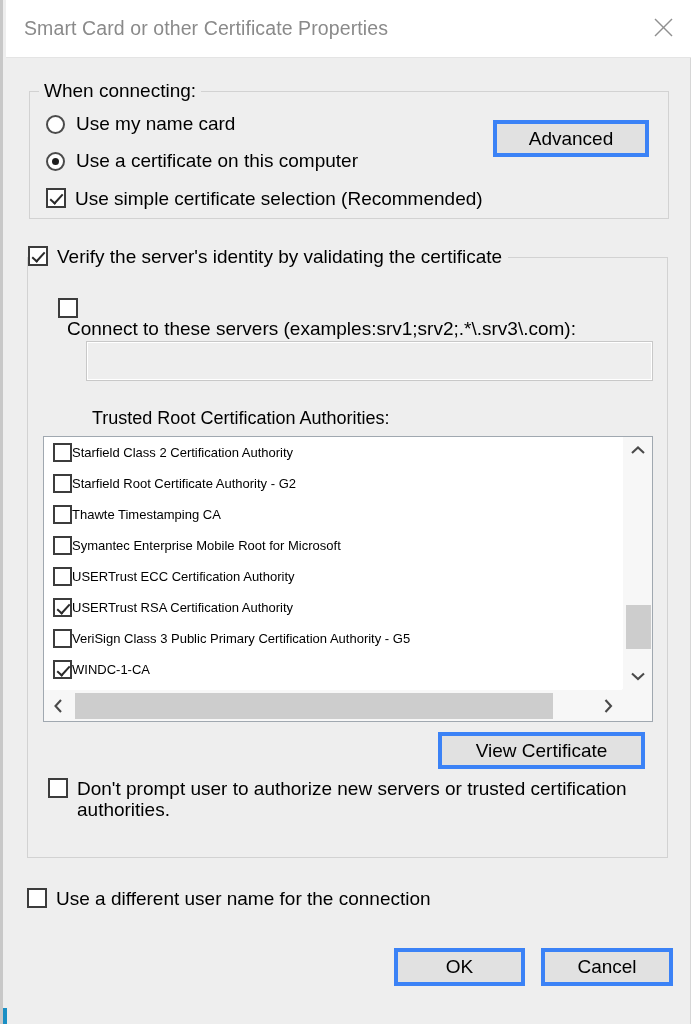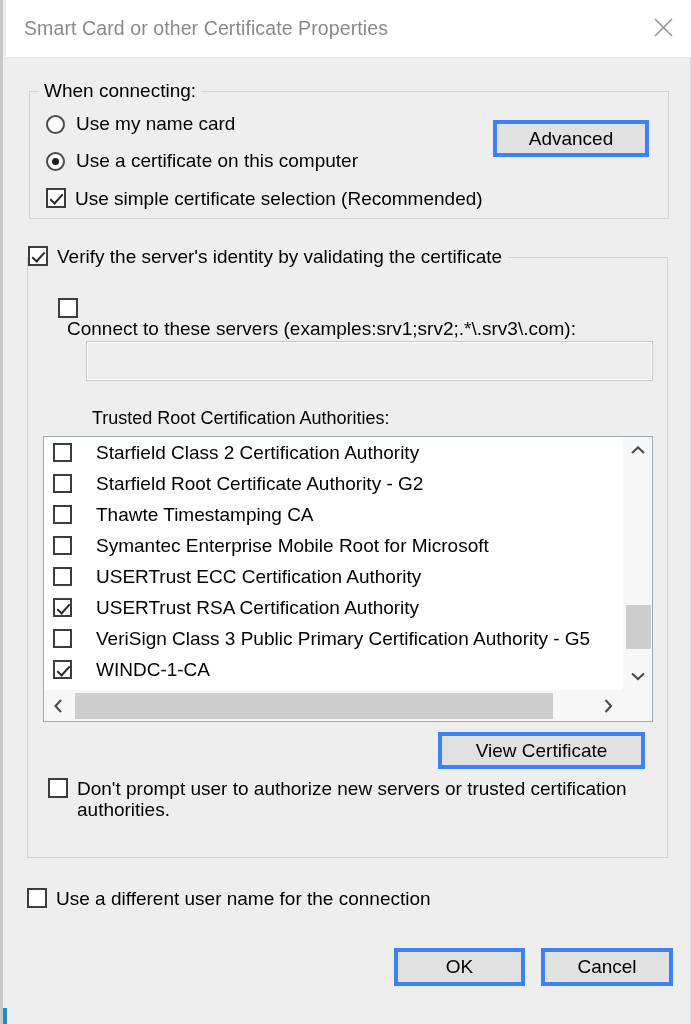--- a/index.html
+++ b/index.html
@@ -200,22 +200,22 @@
   .list-row {
     height: 31px;
     display: flex;
     align-items: center;
     padding-left: 9px;
     box-sizing: border-box;
     cursor: default;
   }
   .list-row .check-mark { width: 19px; height: 19px; }
   .list-row .row-text {
-    margin-left: 24px;
-    font-size: 19px;
+    margin-left: 0;
+    font-size: 13px;
     white-space: nowrap;
   }
 
   
   #vscroll {
     position: absolute;
     right: 0; top: 0;
     width: 30px; height: 252px;
     background: #f7f7f7;
     border-left: 1px solid #ffffff;

